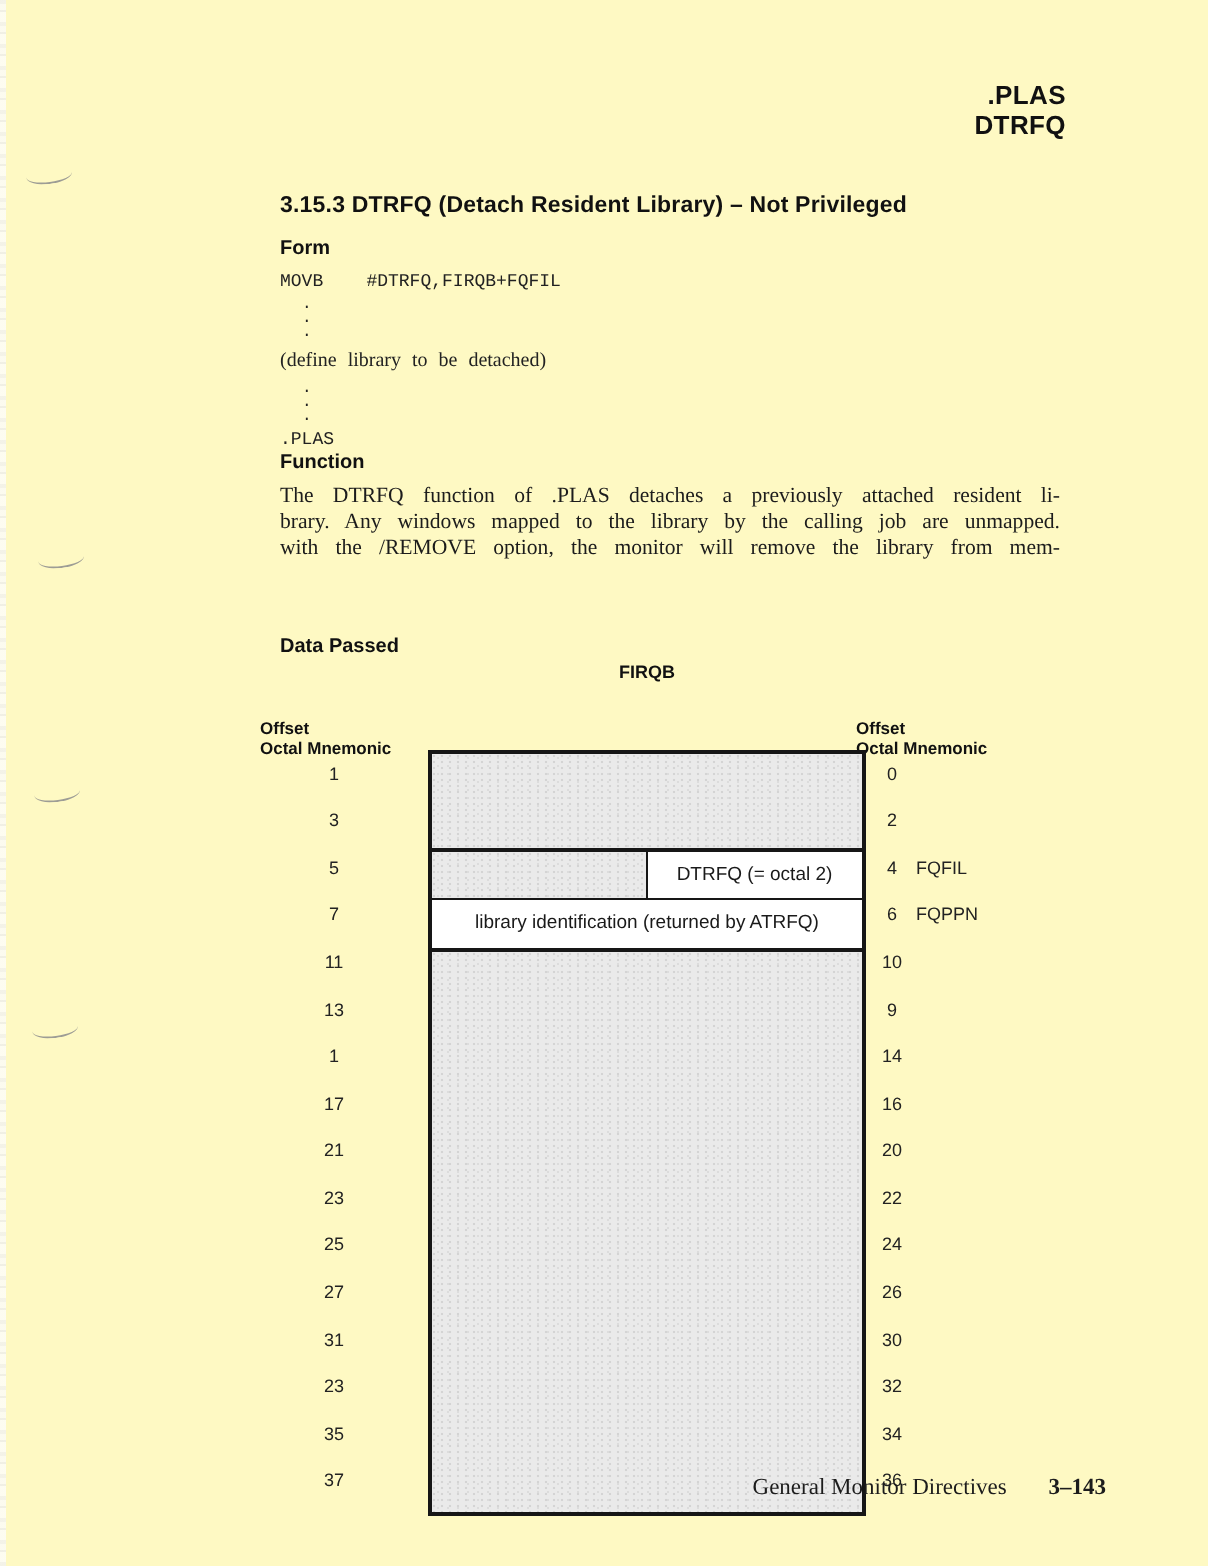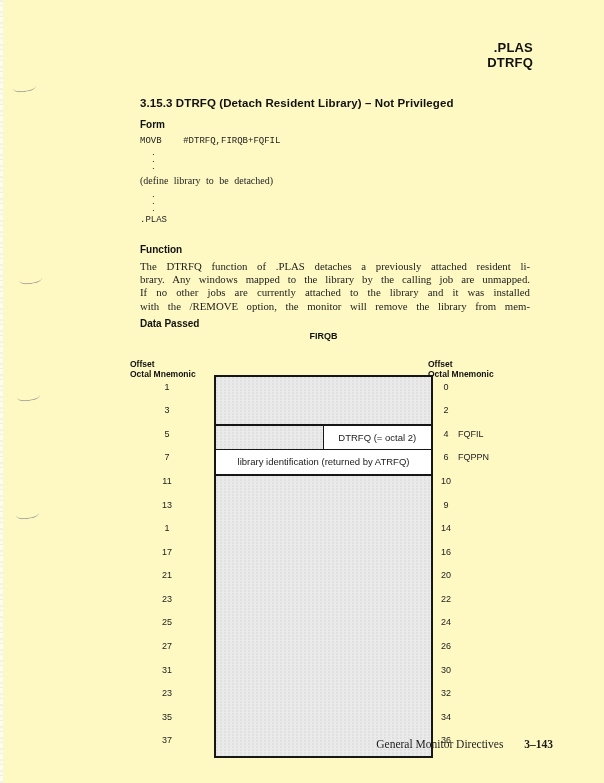--- a/index.html
+++ b/index.html
@@ -34,21 +34,21 @@
   .form-block .subheading{margin-bottom:6px;}
   .code{font-family:"Liberation Mono","DejaVu Sans Mono",monospace;
     font-size:9px;line-height:10px;white-space:pre;margin:0;color:#222;}
   .dots{margin:3px 0 0 11px;}
   .dot{font-family:"Liberation Mono","DejaVu Sans Mono",monospace;
     font-size:8px;line-height:7px;color:#222;}
   .code-comment{font-size:10px;line-height:13px;margin:4px 0;
     word-spacing:3px;color:#222;}
   .directive{margin-top:3px;}
 
-  .function-block{position:absolute;left:140px;top:244px;}
+  .function-block{position:absolute;left:140px;top:226px;}
   .function-block .subheading{margin-bottom:5px;}
   .paragraph{width:390px;}
   .para-line{display:block;font-size:10.8px;line-height:13.2px;
     text-align:justify;text-align-last:justify;color:#1c1c1c;}
   .para-line.last{text-align-last:left;}
 
   .data-passed-heading{position:absolute;left:140px;top:318px;}
   .firqb-title{position:absolute;left:214px;top:331px;width:219px;
     text-align:center;font-family:"Liberation Sans",sans-serif;
     font-weight:bold;font-size:9px;color:#111;}
@@ -122,21 +122,20 @@
       <div class="dot">.</div>
     </div>
     <pre class="code directive">.PLAS</pre>
   </div>
 
   <div class="function-block">
     <div class="subheading">Function</div>
     <div class="paragraph">
       <span class="para-line">The DTRFQ function of .PLAS detaches a previously attached resident li-</span>
       <span class="para-line">brary. Any windows mapped to the library by the calling job are unmapped.</span>
-      <span class="para-line">If no other jobs are currently attached to the library and it was installed</span>
       <span class="para-line">with the /REMOVE option, the monitor will remove the library from mem-</span>
     </div>
   </div>
 
   <div class="subheading data-passed-heading">Data Passed</div>
 
   <div class="firqb-title">FIRQB</div>
 
   <div class="col-header left">
     <div>Offset</div>

